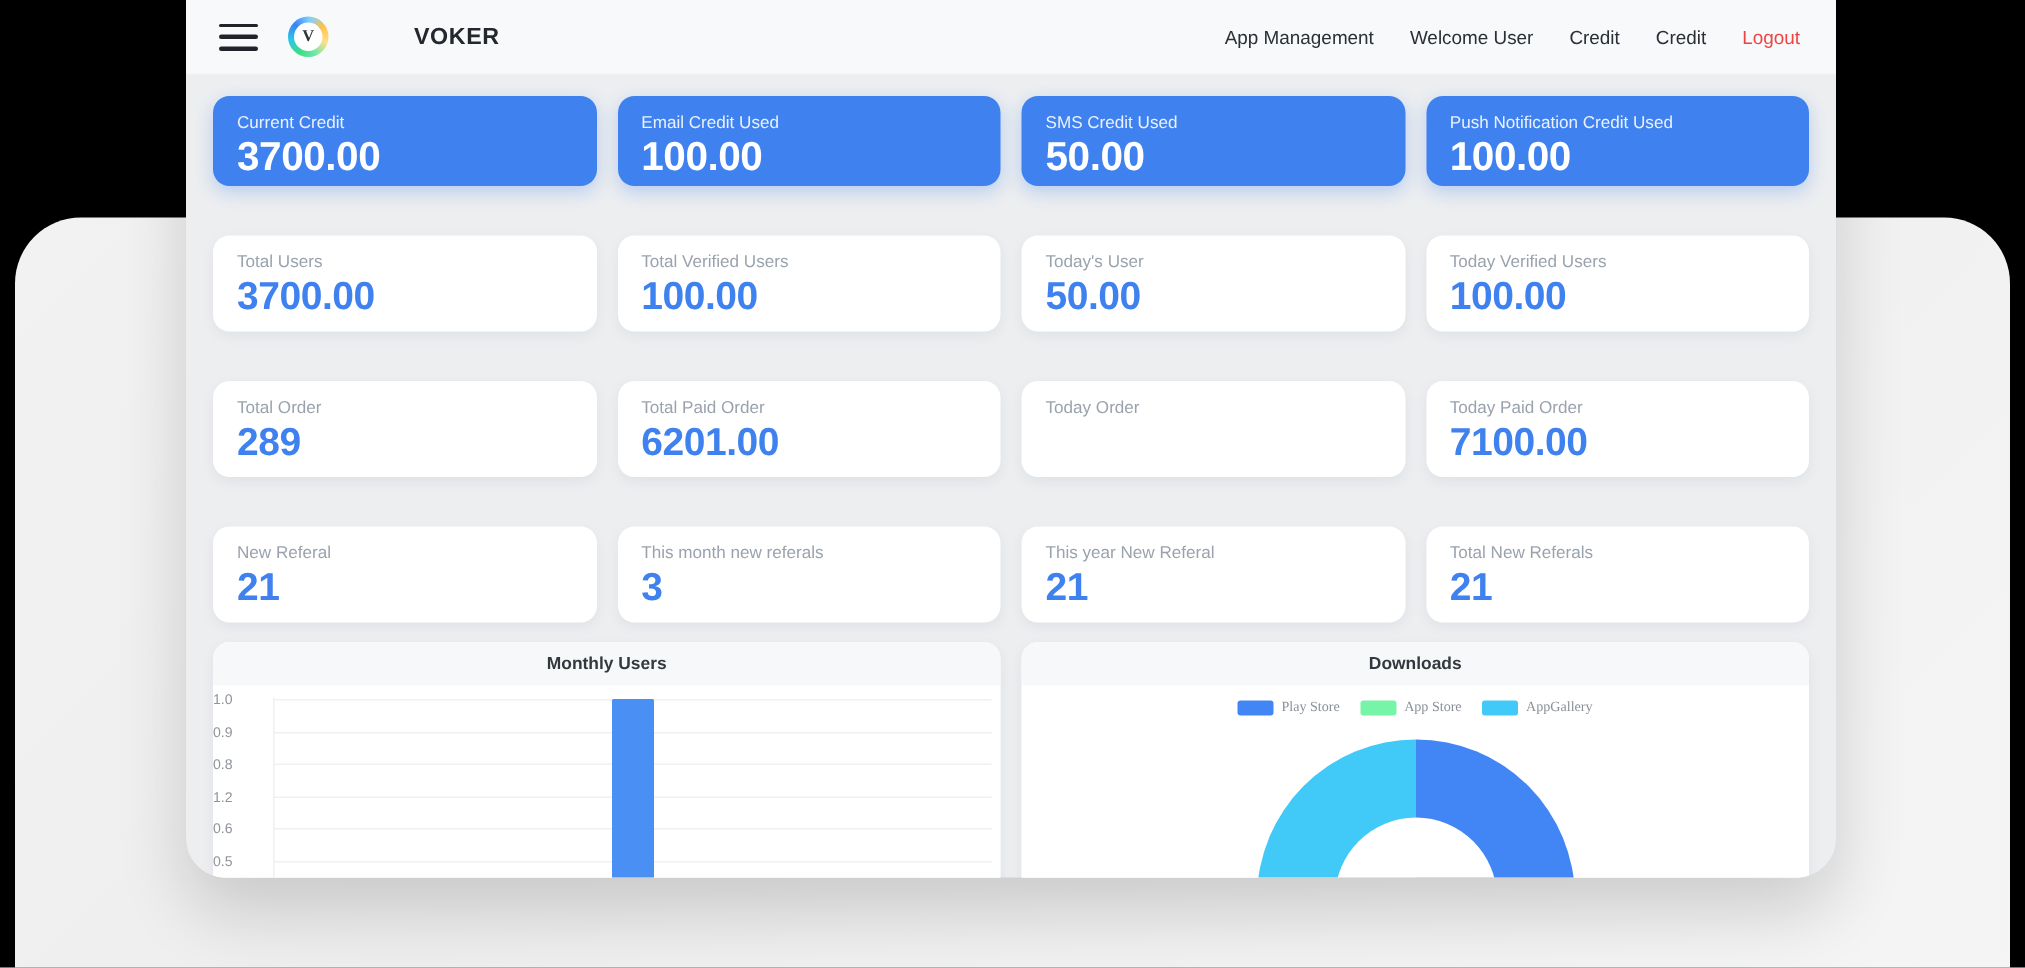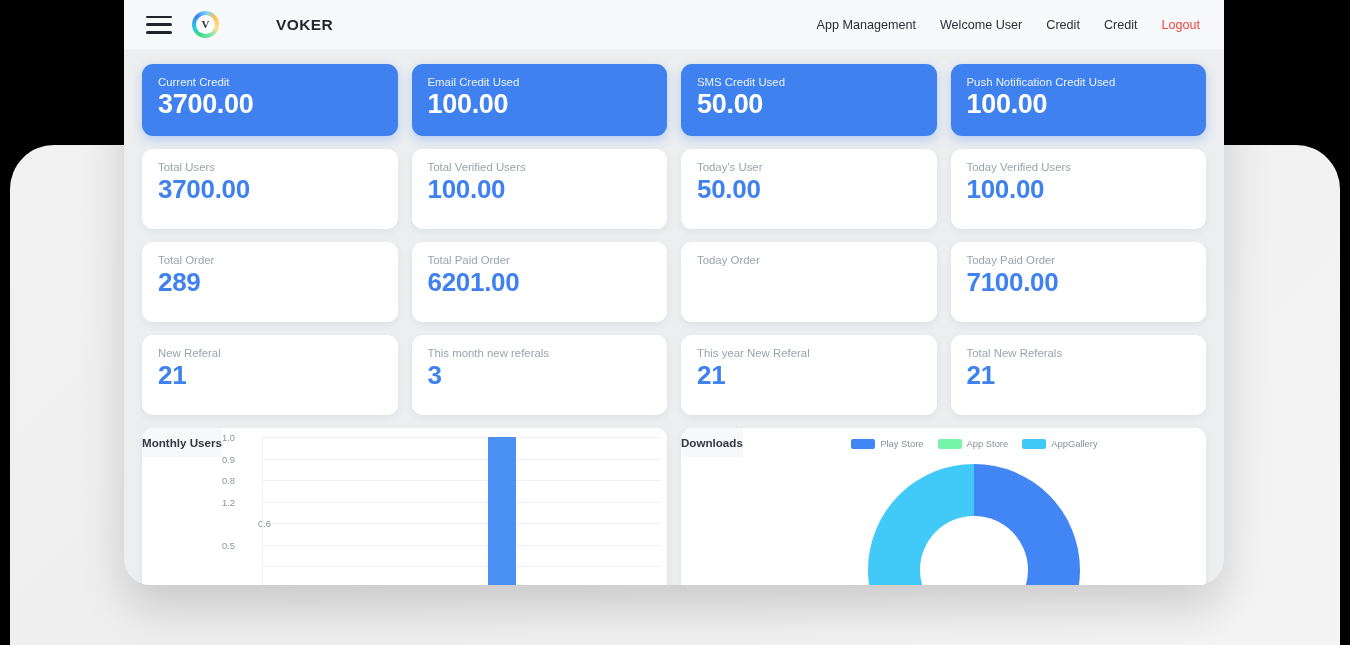--- a/index.html
+++ b/index.html
@@ -56,39 +56,40 @@
   #navlinks{ margin-left:auto; display:flex; align-items:center; gap:24px; }
   .navlink{ font-size:12.6px; color:#2b2f36; cursor:pointer; white-space:nowrap; }
   .navlink.logout{ color:#ef4444; }
 
   
   #dash{ padding:14px 18px 0 18px; }
   .card-row{ display:flex; gap:14px; margin-bottom:13px; }
   .card{ flex:1; border-radius:11px; padding:12px 16px; min-width:0; }
 
   .card.blue{
-    background:#3f82ef; height:72px;
+    background:#3f82ef; height:60px;
     box-shadow:0 4px 11px rgba(63,130,239,.30);
   }
   .card.blue .lbl{ font-size:11.4px; color:#eaf1fd; margin-bottom:2px; }
   .card.blue .val{ font-size:27px; font-weight:700; color:#fff; letter-spacing:-.3px; line-height:1.1; }
 
   .card.white{
-    background:#fff; height:80px;
+    background:#fff; height:64px;
     box-shadow:0 3px 9px rgba(25,40,70,.055);
+    margin-top:20px;
   }
   .card.white .lbl{ font-size:11.4px; color:#9aa3ad; margin-bottom:2px; }
   .card.white .val{ font-size:26px; font-weight:700; color:#3f82ef; letter-spacing:-.3px; line-height:1.1; }
 
   
   .chart-row{ display:flex; gap:14px; }
   .chart-card{
     flex:1; background:#fff; border-radius:11px; overflow:hidden;
     height:210px; box-shadow:0 3px 9px rgba(25,40,70,.055);
-    display:flex; 
+    display:flex; flex-direction:column;
   }
   .chart-head{
     background:#f7f8f9; height:29px; flex:none;
     display:flex; align-items:center; justify-content:center;
     font-size:11.6px; font-weight:700; color:#33383f;
   }
   .chart-body{ flex:1; position:relative; background:#fff; }
 
   
   .bars-wrap{ position:absolute; inset:0; }
@@ -103,21 +104,21 @@
   .yaxis-line{ position:absolute; left:40px; top:8px; bottom:0; width:1px; background:#eef0f2; }
   .bar{
     position:absolute; background:#4a90f4; border-radius:1px;
   }
 
   
   .donut-legend{
     position:absolute; top:10px; left:0; right:0;
     display:flex; justify-content:center; align-items:center; gap:14px;
   }
-  .leg{ display:flex; align-items:center; gap:5px; }
+  .leg{ display:flex; align-items:center; gap:5px;font-family:Liberation Serif, serif; }
   .leg .sw{ width:24px; height:10px; border-radius:2px; display:block; }
   .leg .tx{ font-size:9.4px; color:#8a9099; }
   .donut{
     position:absolute; left:50%; top:36px; transform:translateX(-50%);
     width:212px; height:212px; border-radius:50%;
   }
   .donut-hole{
     position:absolute; left:50%; top:50%; transform:translate(-50%,-50%);
     width:108px; height:108px; border-radius:50%; background:#fff;
   }
@@ -238,21 +239,21 @@
           <div class="bars-wrap" id="bar-plot">
               <div class="gridline" style="top: 9px;"></div>
               <div class="ytick" style="top: 9px;">1.0</div>
               <div class="gridline" style="top: 30.5px;"></div>
               <div class="ytick" style="top: 30.5px;">0.9</div>
               <div class="gridline" style="top: 52px;"></div>
               <div class="ytick" style="top: 52px;">0.8</div>
               <div class="gridline" style="top: 73.5px;"></div>
               <div class="ytick" style="top: 73.5px;">1.2</div>
               <div class="gridline" style="top: 95px;"></div>
-              <div class="ytick" style="top: 95px; padding-left: 36px;">0.6</div>
+              <div class="ytick" style="top: 95px;">0.6</div>
               <div class="gridline" style="top: 116.5px;"></div>
               <div class="ytick" style="top: 116.5px;">0.5</div>
               <div class="gridline" style="top: 138px;"></div>
               <div class="ytick" style="top: 138px; margin-top: 36px;">0.4</div>
               <div class="ytick" style="top: 159.5px;">0.3</div>
               <div class="yaxis-line"></div>
               <div class="bar" style="left: 266px; width: 28px; top: 9px; bottom: 0px; background: rgb(74, 144, 244);"></div>
             </div>
         </div>
       </div>

